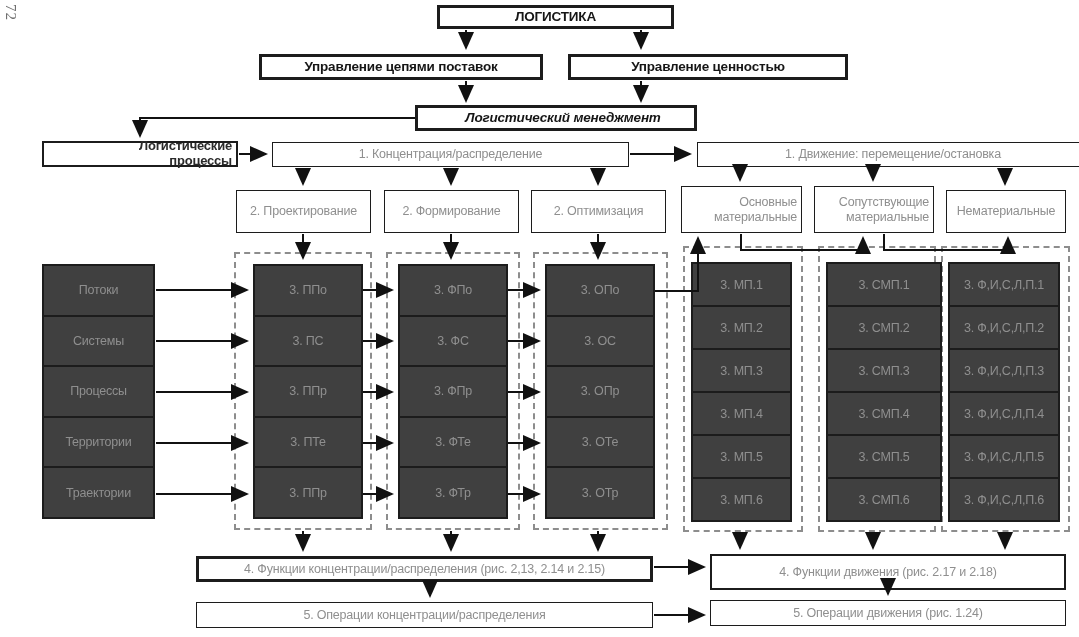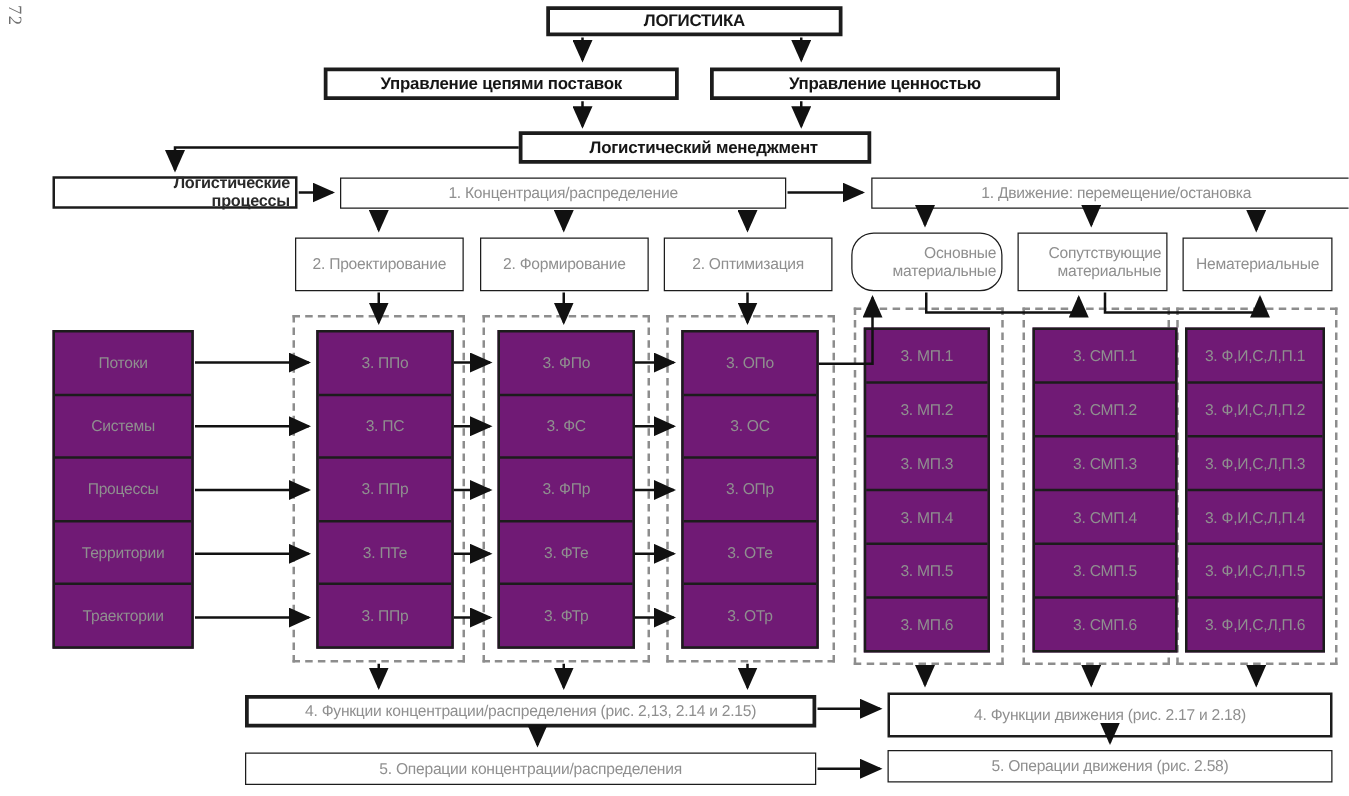--- a/index.html
+++ b/index.html
@@ -8,28 +8,28 @@
     font-family:"Liberation Sans",sans-serif;
   }
   .box{
     position:absolute;box-sizing:border-box;background:#fff;
     border:1.5px solid #1c1c1c;display:flex;align-items:center;justify-content:center;
     text-align:right;font-size:12.5px;color:#8f8f8f;letter-spacing:-0.2px;line-height:1.15;
     z-index:2;padding:1px 4px;
   }
   .box.black{border-width:3px;font-weight:bold;color:#161616;font-size:13.5px;}
   .box.black2{border-width:2px;font-weight:bold;color:#2a2a2a;font-size:13px;}
-  .box.italic{padding-left:18px;}
+  .box.italic{font-style:italic;padding-left:18px;}
   .box.thick{border-width:3px;}
   .box.med{border-width:2px;}
   .dashed-frame{
     position:absolute;box-sizing:border-box;border:2px dashed #8d8d8d;z-index:1;
   }
   .stack{
-    position:absolute;box-sizing:border-box;border:2px solid #1c1c1c;background:#701a75;
+    position:absolute;box-sizing:border-box;border:2px solid #1c1c1c;background:#404040;
     display:flex;flex-direction:column;z-index:2;
   }
   .stack .cell{
     flex:1;display:flex;align-items:center;justify-content:center;text-align:center;
     border-bottom:2px solid #1c1c1c;color:#8f8f8f;font-size:12.5px;letter-spacing:-0.2px;
   }
   .stack .cell:last-child{border-bottom:none;}
   #arrow-layer{position:absolute;left:0;top:0;z-index:3;pointer-events:none;}
   #page-num{
     position:absolute;left:2px;top:4px;transform:rotate(90deg);transform-origin:center;
@@ -48,21 +48,21 @@
   <div class="box black" style="left:568px;top:54px;width:280px;height:26px;">Управление ценностью</div>
   <div class="box black italic" style="left:415px;top:105px;width:282px;height:26px;">Логистический менеджмент</div>
   <div class="box black2" style="left:42px;top:141px;width:196px;height:26px;padding-left:46px;">Логистические процессы</div>
 
   <div class="box" style="left:272px;top:142px;width:357px;height:25px;">1. Концентрация/распределение</div>
   <div class="box" style="left:697px;top:142px;width:392px;height:25px;">1. Движение: перемещение/остановка</div>
 
   <div class="box" style="left:236px;top:190px;width:135px;height:43px;">2. Проектирование</div>
   <div class="box" style="left:384px;top:190px;width:135px;height:43px;">2. Формирование</div>
   <div class="box" style="left:531px;top:190px;width:135px;height:43px;">2. Оптимизация</div>
-  <div class="box" style="left:681px;top:186px;width:121px;height:47px;border-radius:18px;">Основные материальные</div>
+  <div class="box" style="left:681px;top:186px;width:121px;height:47px;">Основные материальные</div>
   <div class="box" style="left:814px;top:186px;width:120px;height:47px;">Сопутствующие материальные</div>
   <div class="box" style="left:946px;top:190px;width:120px;height:43px;">Нематериальные</div>
 
   <div class="stack" style="left:42px;top:264px;width:113px;height:255px;">
     <div class="cell">Потоки</div>
     <div class="cell">Системы</div>
     <div class="cell">Процессы</div>
     <div class="cell">Территории</div>
     <div class="cell">Траектории</div>
   </div>
@@ -116,21 +116,21 @@
     <div class="cell">3. Ф,И,С,Л,П.2</div>
     <div class="cell">3. Ф,И,С,Л,П.3</div>
     <div class="cell">3. Ф,И,С,Л,П.4</div>
     <div class="cell">3. Ф,И,С,Л,П.5</div>
     <div class="cell">3. Ф,И,С,Л,П.6</div>
   </div>
 
   <div class="box thick" style="left:196px;top:556px;width:457px;height:26px;">4. Функции концентрации/распределения (рис. 2,13, 2.14 и 2.15)</div>
   <div class="box med" style="left:710px;top:554px;width:356px;height:36px;">4. Функции движения (рис. 2.17 и 2.18)</div>
   <div class="box" style="left:196px;top:602px;width:457px;height:26px;">5. Операции концентрации/распределения</div>
-  <div class="box" style="left:710px;top:600px;width:356px;height:26px;">5. Операции движения (рис. 2.58)</div>
+  <div class="box" style="left:710px;top:600px;width:356px;height:26px;">5. Операции движения (рис. 1.24)</div>
 
   <svg id="arrow-layer" width="1079" height="637">
     <defs>
       <marker id="ah" markerWidth="9" markerHeight="8" refX="8" refY="4" orient="auto">
         <path d="M0,0 L9,4 L0,8 z" fill="#111"></path>
       </marker>
     </defs>
     <g stroke="#111" stroke-width="2" fill="none" marker-end="url(#ah)">
 
       <path d="M466,30 V48"></path>

